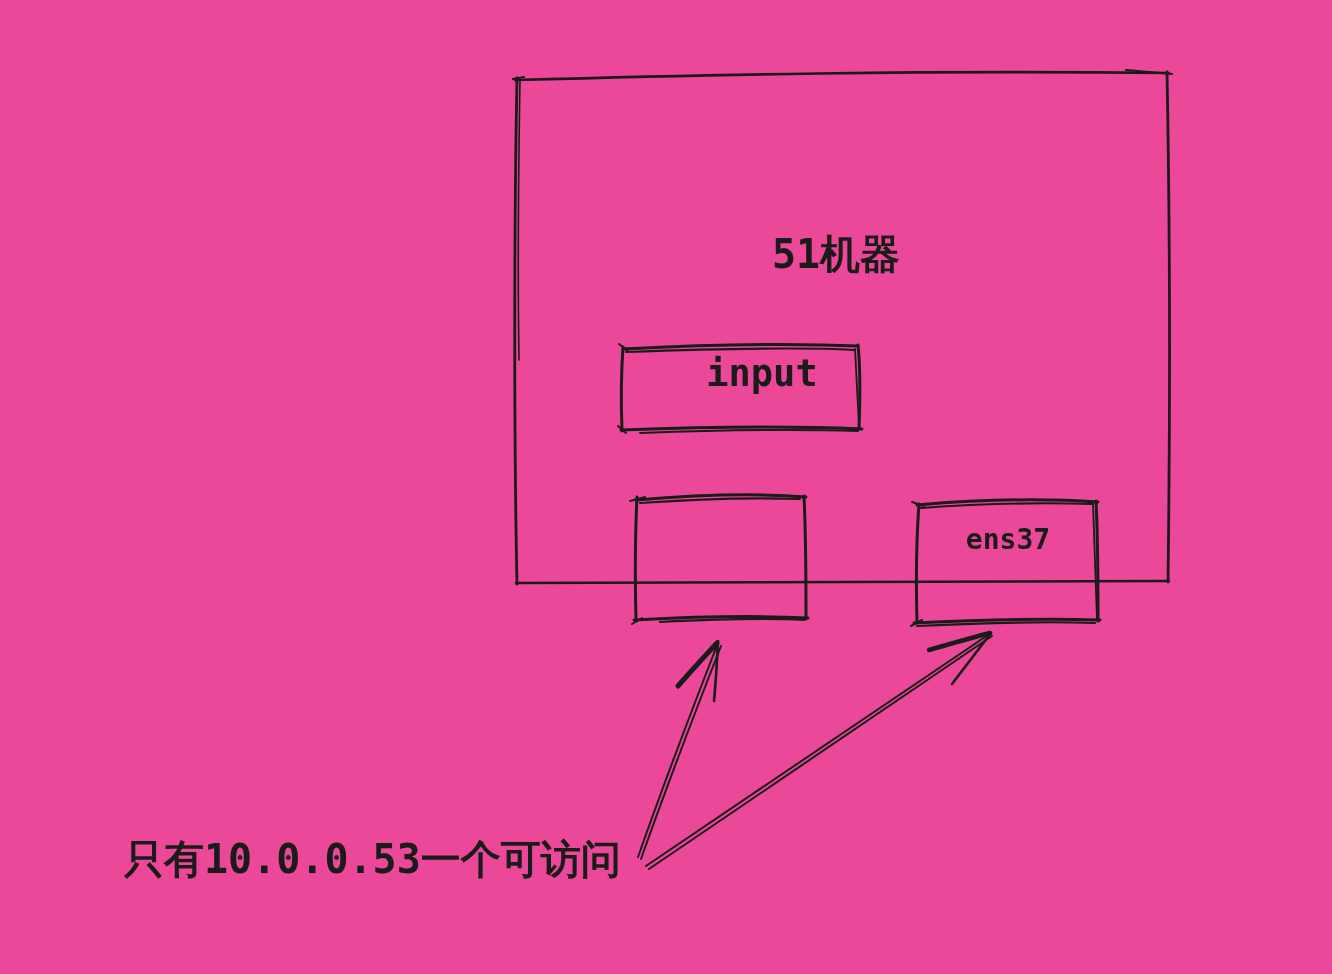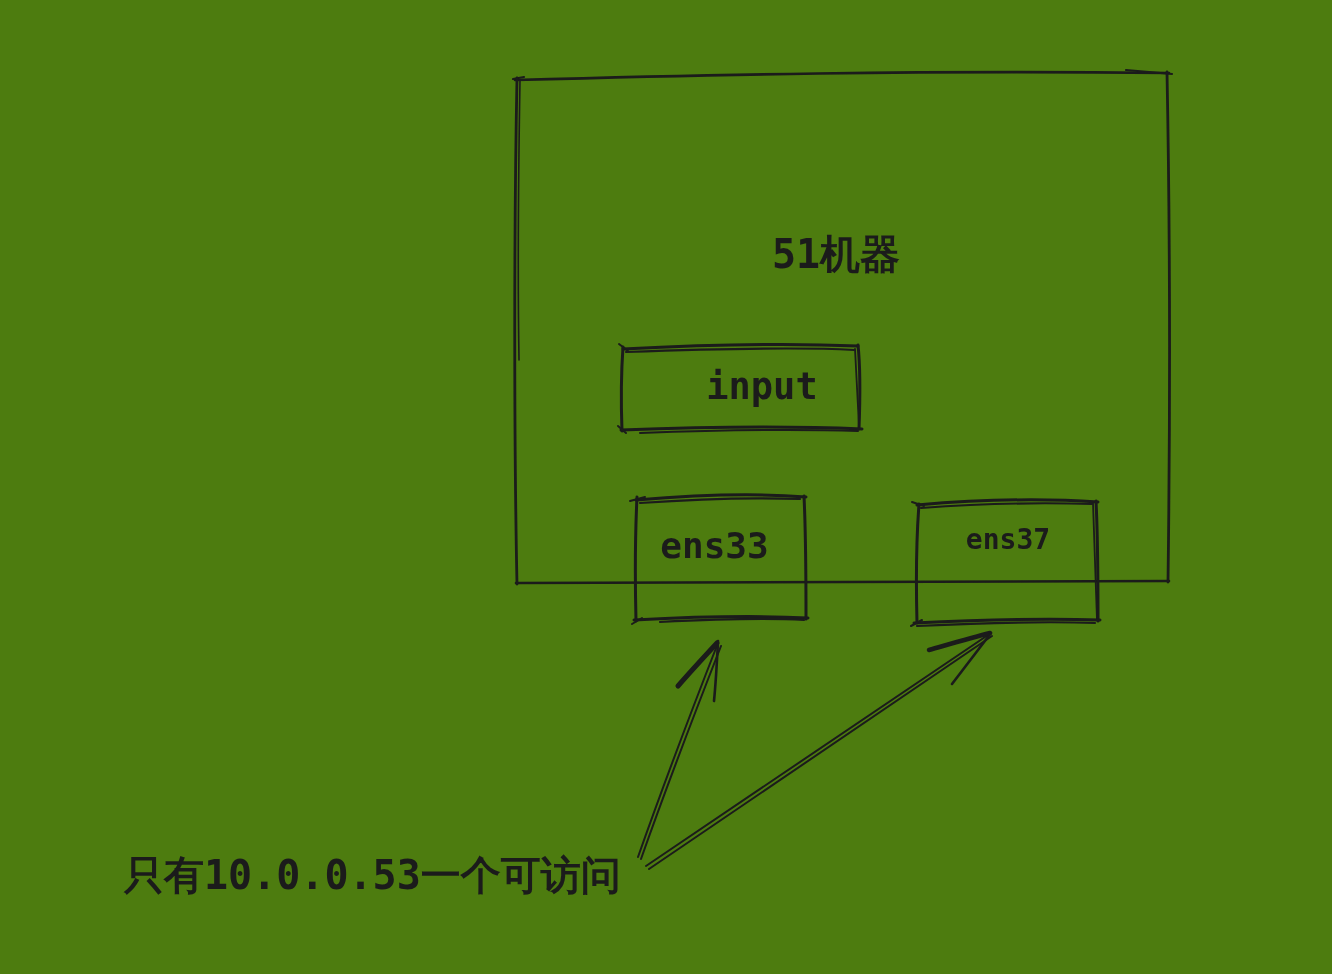--- a/index.html
+++ b/index.html
@@ -4,21 +4,21 @@
 <style>
   html, body {
     margin: 0;
     padding: 0;
     background: #ffffff;
   }
   .stage {
     position: relative;
     width: 1332px;
     height: 974px;
-    background: #4d7c0f;
+    background: #ec4899;
     overflow: hidden;
     font-family: "DejaVu Sans Mono", "Liberation Mono", monospace;
   }
   .stage svg {
     position: absolute;
     left: 0;
     top: 0;
   }
   .label {
     position: absolute;
@@ -29,21 +29,21 @@
   }
   .machine-label {
     left: 736px;
     top: 230px;
     width: 200px;
     text-align: center;
     font-size: 40px;
   }
   .input-label {
     left: 622px;
-    top: 345px;
+    top: 332px;
     width: 280px;
     height: 85px;
     display: flex;
     align-items: center;
     justify-content: center;
     font-size: 37px;
   }
   .ens33-label {
     left: 629px;
     top: 503px;
@@ -61,21 +61,20 @@
     height: 80px;
     display: flex;
     align-items: center;
     justify-content: center;
     font-size: 28px;
   }
   .annotation-label {
     left: 124px;
     top: 835px;
     font-size: 40px;
-    margin-top: 16px;
   }
   .sketch {
     fill: none;
     stroke: #1b1b1b;
     stroke-linecap: round;
     stroke-linejoin: round;
   }
 </style>
 </head>
 <body>
@@ -142,19 +141,18 @@
       <path class="sketch" stroke-width="4.5" d="M990,633 C970,638 950,644 929,650"></path>
       <path class="sketch" stroke-width="2.6" d="M991,633 C978,650 965,667 952,684"></path>
     </g>
 
   </svg>
 
   <div class="label machine-label">51机器</div>
 
   <div class="label input-label">input</div>
 
-  <div class="label ens33-label">ens33</div>
 
   <div class="label ens37-label">ens37</div>
 
   <div class="label annotation-label">只有10.0.0.53一个可访问</div>
 
 </div>
 
 </body></html>

